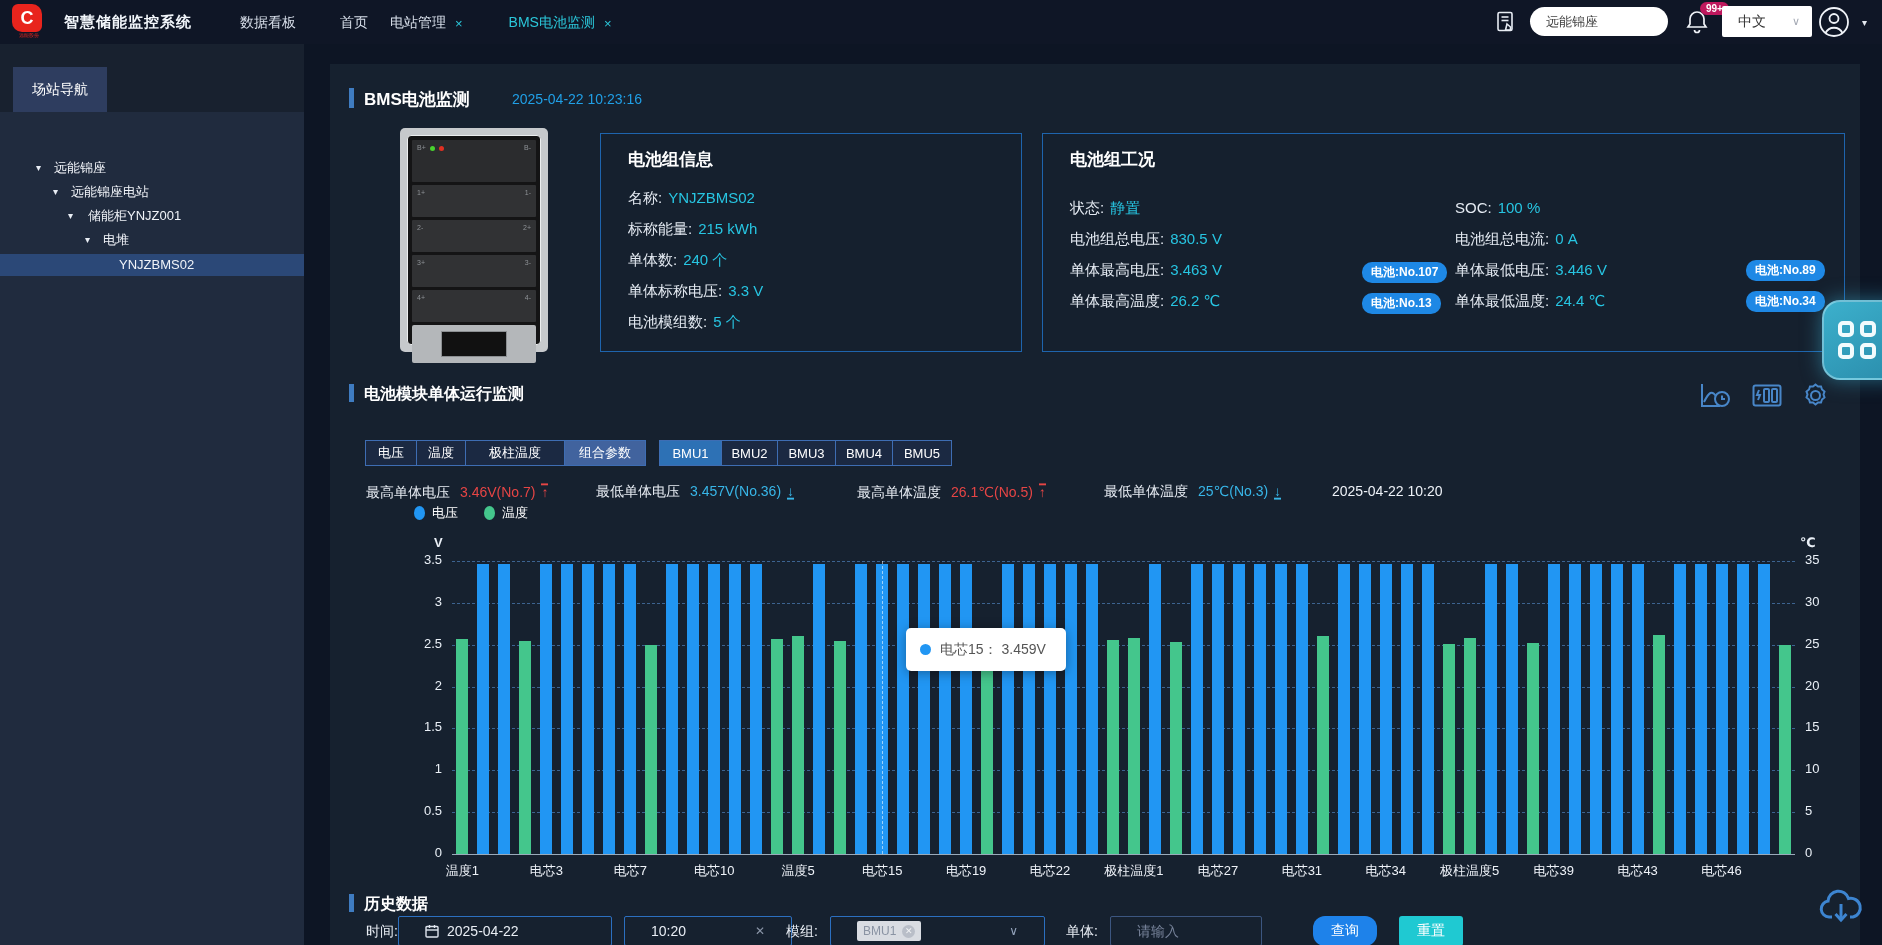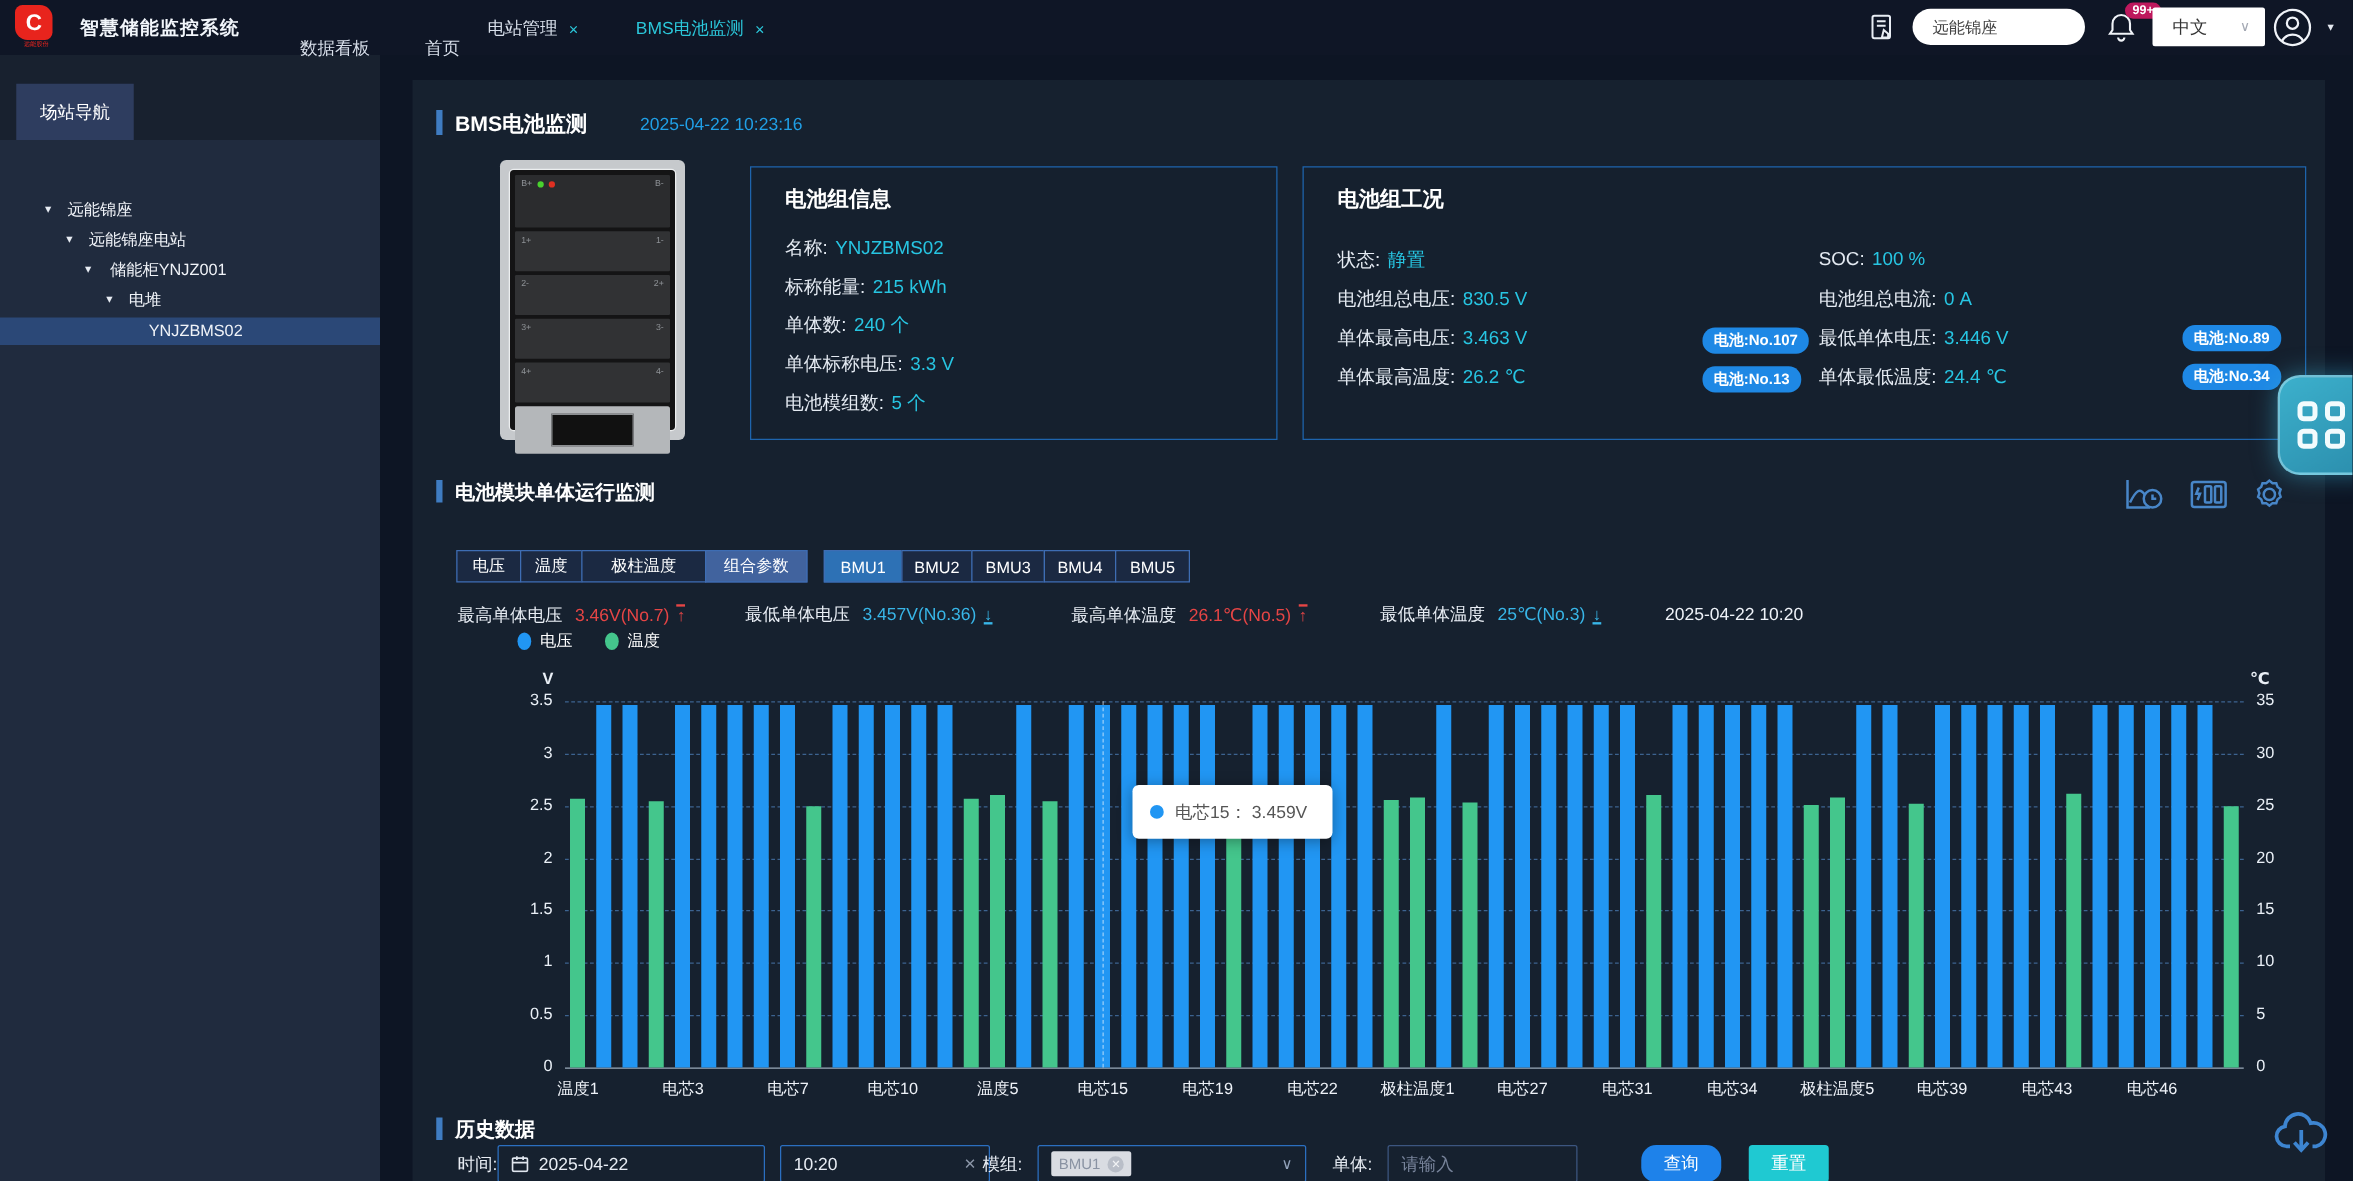--- a/index.html
+++ b/index.html
@@ -7,21 +7,21 @@
     font-family:"Liberation Sans","DejaVu Sans",sans-serif; }
   #app { position:relative; width:1882px; height:945px; background:#0d1524; }
 
   
   .navbar { position:absolute; left:0; top:0; width:1882px; height:44px; background:#0f1626; z-index:40; }
   .logo { position:absolute; left:12px; top:4px; width:34px; height:36px; }
   .logo-glyph { width:30px; height:28px; background:#e8241d; border-radius:6px 10px 6px 10px;
     color:#fff; font-weight:bold; font-size:18px; text-align:center; line-height:28px; }
   .logo-sub { font-size:5px; color:#e8241d; text-align:center; letter-spacing:0; }
   .app-title { position:absolute; left:64px; top:13px; color:#f2f6fb; font-size:15px; font-weight:bold; letter-spacing:1px; }
-  .nav-menu { position:absolute; left:240px; top:14px; display:flex; gap:44px;margin-top:16px; }
+  .nav-menu { position:absolute; left:240px; top:14px; display:flex; gap:44px; }
   .nav-menu-item { color:#d8dfea; font-size:14px; cursor:pointer; }
   .nav-tabs { position:absolute; left:390px; top:14px; display:flex; gap:46px; }
   .nav-tab { display:flex; gap:9px; align-items:center; font-size:14px; color:#d8dfea; cursor:pointer; }
   .nav-tab.active { color:#2bc7da; }
   .nav-tab .x { color:#2bc7da; font-size:13px; }
   .doc-icon { position:absolute; left:1494px; top:10px; }
   .nav-search { position:absolute; left:1530px; top:7px; width:138px; height:29px; background:#fff;
     border:none; border-radius:15px; padding:0 16px; font-size:13px; color:#444; outline:none; }
   .bell-wrap { position:absolute; left:1686px; top:9px; }
   .bell-badge { position:absolute; left:14px; top:-7px; background:#be185d; color:#fff; font-size:10px;
@@ -114,21 +114,21 @@
   .xlab { position:absolute; top:301px; transform:translateX(-50%); color:#eef2f8; font-size:13px; white-space:nowrap; }
   .cursor-line { position:absolute; top:0; height:293px; border-left:1px dashed rgba(255,255,255,.55); }
   .tooltip { position:absolute; left:454px; top:67px; width:160px; height:43px; background:#fff; border-radius:5px;
     box-shadow:0 2px 12px rgba(0,0,0,.35); display:flex; align-items:center; gap:9px; padding:0 14px; z-index:20; }
   .tooltip .tdot { width:11px; height:11px; border-radius:50%; }
   .tooltip .ttext { color:#555; font-size:14px; white-space:nowrap; }
 
   
   .hlabel { position:absolute; top:923px; color:#e8edf4; font-size:14px; }
   .hinput { position:absolute; top:916px; height:30px; border:1px solid #2b6fc0; background:transparent;
-    border-radius:2px; color:#e8edf4; font-size:14px; display:flex; align-items:center; padding:0 10px; gap:8px; }
+    border-radius:2px; color:#e8edf4; font-size:14px; display:flex; align-items:center; padding:0 26px; gap:8px; }
   .hinput.grey { border-color:#3c5680; }
   .hinput input { background:transparent; border:none; outline:none; color:#e8edf4; font-size:14px; width:100%; }
   .hinput input::placeholder { color:#77839a; }
   .clear-x { color:#8b96a8; font-size:12px; cursor:pointer; }
   .mod-tag { background:#d9dce2; color:#8a93a3; font-size:12px; border-radius:2px; padding:3px 6px;
     display:flex; align-items:center; gap:6px; }
   .mod-tag .tx { background:#b9bec8; color:#f2f3f5; border-radius:50%; width:13px; height:13px; font-size:9px;
     display:flex; align-items:center; justify-content:center; cursor:pointer; }
   .sel-chev { margin-left:auto; color:#93a3bb; font-size:12px; }
   .hbtn { position:absolute; top:916px; width:64px; height:30px; border:none; border-radius:3px;
@@ -488,21 +488,21 @@
 <div class="kv" style="left: 628px; top: 189px;"><span>名称:</span><span class="val">YNJZBMS02</span></div>
     <div class="kv" style="left: 628px; top: 220px;"><span>标称能量:</span><span class="val">215 kWh</span></div>
     <div class="kv" style="left: 628px; top: 251px;"><span>单体数:</span><span class="val">240 个</span></div>
     <div class="kv" style="left: 628px; top: 282px;"><span>单体标称电压:</span><span class="val">3.3 V</span></div>
     <div class="kv" style="left: 628px; top: 313px;"><span>电池模组数:</span><span class="val">5 个</span></div>
     <div class="kv" style="left: 1070px; top: 199px;"><span>状态:</span><span class="val">静置</span></div>
     <div class="kv" style="left: 1455px; top: 199px;"><span>SOC:</span><span class="val">100 %</span></div>
     <div class="kv" style="left: 1070px; top: 230px;"><span>电池组总电压:</span><span class="val">830.5 V</span></div>
     <div class="kv" style="left: 1455px; top: 230px;"><span>电池组总电流:</span><span class="val">0 A</span></div>
     <div class="kv" style="left: 1070px; top: 261px;"><span>单体最高电压:</span><span class="val">3.463 V</span></div>
-    <div class="kv" style="left: 1455px; top: 261px;"><span>最低单体电压:</span><span class="val">3.446 V</span></div>
+    <div class="kv" style="left: 1455px; top: 261px;"><span>单体最低电压:</span><span class="val">3.446 V</span></div>
     <div class="badge" style="left: 1362px; top: 262px;">电池:No.107</div>
     <div class="badge" style="left: 1746px; top: 260px;">电池:No.89</div>
     <div class="kv" style="left: 1070px; top: 292px;"><span>单体最高温度:</span><span class="val">26.2 ℃</span></div>
     <div class="kv" style="left: 1455px; top: 292px;"><span>单体最低温度:</span><span class="val">24.4 ℃</span></div>
     <div class="badge" style="left: 1362px; top: 293px;">电池:No.13</div>
     <div class="badge" style="left: 1746px; top: 291px;">电池:No.34</div>
     <div class="stat-item" style="left: 366px;"><span>最高单体电压</span><span class="sv red">3.46V(No.7) <span class="arr">↑</span></span></div>
     <div class="stat-item" style="left: 596px;"><span>最低单体电压</span><span class="sv blue">3.457V(No.36) <span class="arr dn">↓</span></span></div>
     <div class="stat-item" style="left: 857px;"><span>最高单体温度</span><span class="sv red">26.1℃(No.5) <span class="arr">↑</span></span></div>
     <div class="stat-item" style="left: 1104px;"><span>最低单体温度</span><span class="sv blue">25℃(No.3) <span class="arr dn">↓</span></span></div>

